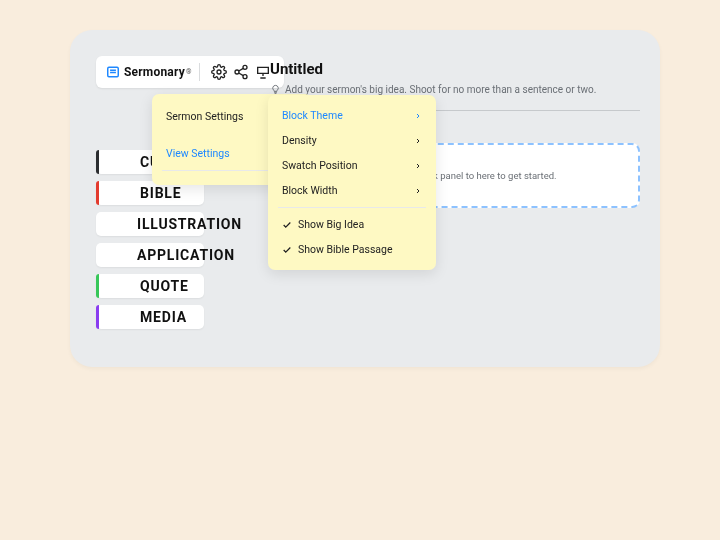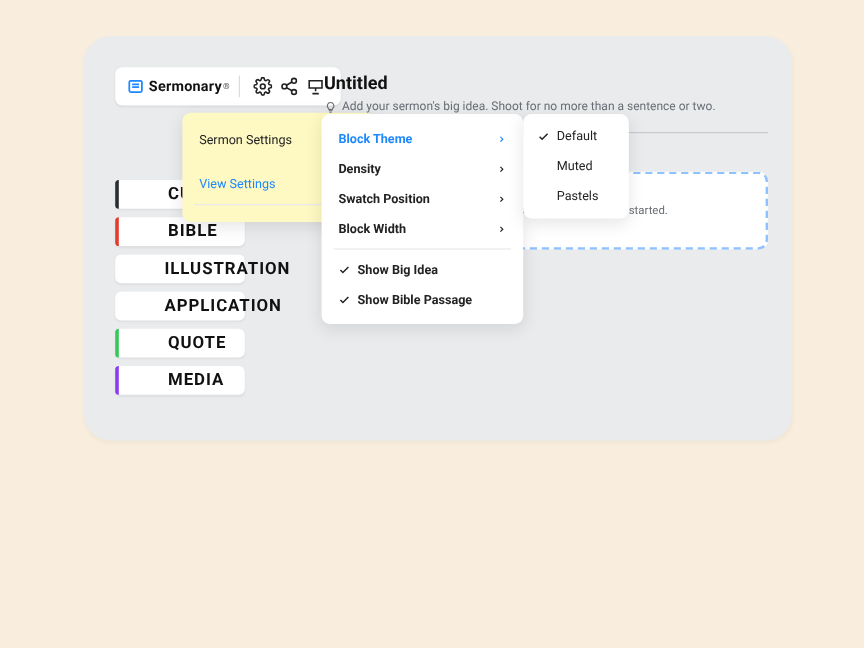--- a/index.html
+++ b/index.html
@@ -38,22 +38,22 @@
   .chip-label { font-size:14px; letter-spacing:0.8px; font-weight:700; color:#111;margin-left:33px; }
   
   .panel1 { position:absolute; left:82px; top:64px; width:160px; background:#fef9c3;
     border-radius:7px; box-shadow:0 4px 14px rgba(0,0,0,0.10); padding:10px 0; }
   .p1-item { display:flex; align-items:center; justify-content:space-between;
     padding:6px 14px; font-size:10.5px; color:#222; }
   .p1-item.active { color:#1E88FF;margin-top:12px; }
   .p1-sep { height:1px; background:#E8E9EA; margin:4px 10px; }
   .p1-wc { display:flex; justify-content:space-between; padding:8px 14px; font-size:10.5px; color:#222; }
   
-  .panel2 { position:absolute; left:198px; top:65px; width:168px; background:#ffffff;
-    border-radius:7px; box-shadow:0 4px 14px rgba(0,0,0,0.10); padding:8px 0;font-weight:bold; }
+  .panel2 { position:absolute; left:198px; top:65px; width:168px; background:#fef9c3;
+    border-radius:7px; box-shadow:0 4px 14px rgba(0,0,0,0.10); padding:8px 0; }
   .p2-item { display:flex; align-items:center; justify-content:space-between;
     padding:6px 14px; font-size:10.5px; color:#222; }
   .p2-item.active { color:#1E88FF; }
   .p2-sep { height:1px; background:#E8E9EA; margin:4px 10px; }
   .p2-check { display:flex; align-items:center; padding:6px 14px; font-size:10.5px; color:#222; }
   .p2-check svg { margin-right:6px; }
   
   .panel3 { position:absolute; left:366px; top:65px; width:88px; background:#fff;
     border-radius:7px; box-shadow:0 4px 14px rgba(0,0,0,0.10); padding:6px 0; }
   .p3-item { display:flex; align-items:center; padding:6px 12px; font-size:10.5px; color:#222; }
@@ -187,30 +187,14 @@
         <span>Show Big Idea</span>
       </div>
       <div class="p2-check">
         <svg width="10" height="10" viewBox="0 0 24 24" fill="none" stroke="#222" stroke-width="3">
           <polyline points="4 12 9 17 20 6"></polyline>
         </svg>
         <span>Show Bible Passage</span>
       </div>
     </div>
 
-  <div class="panel3" id="panel3">
-      <div class="p3-item">
-        <svg width="10" height="10" viewBox="0 0 24 24" fill="none" stroke="#222" stroke-width="3">
-          <polyline points="4 12 9 17 20 6"></polyline>
-        </svg>
-        <span>Default</span>
-      </div>
-      <div class="p3-item">
-        <span style="width:16px;display:inline-block"></span>
-        <span>Muted</span>
-      </div>
-      <div class="p3-item">
-        <span style="width:16px;display:inline-block"></span>
-        <span>Pastels</span>
-      </div>
-    </div>
 
 </div>
 
 </body></html>

